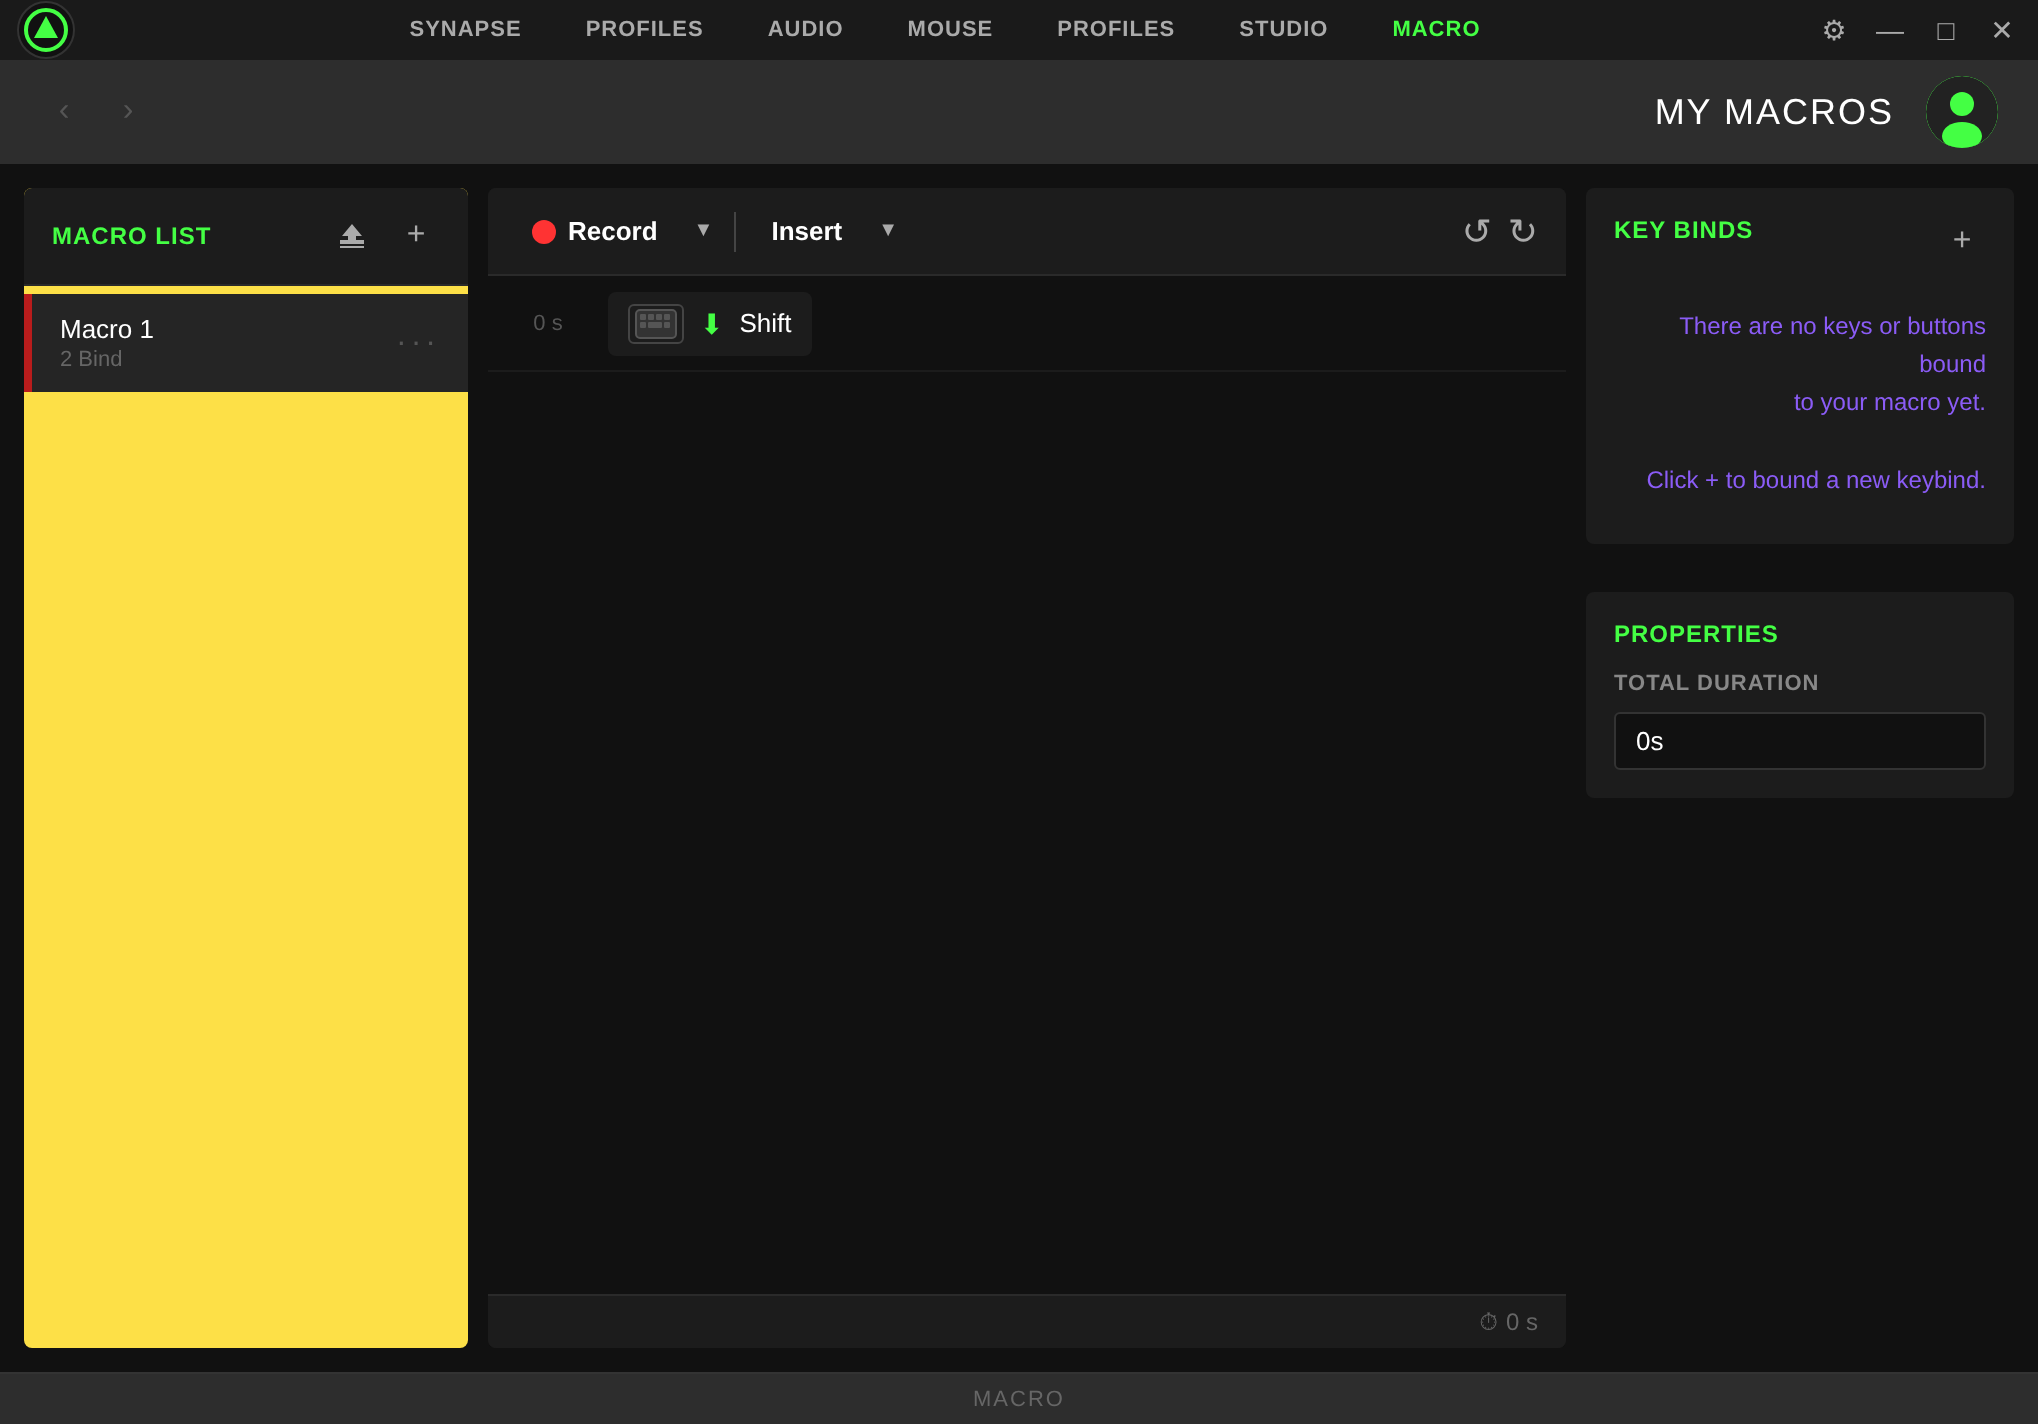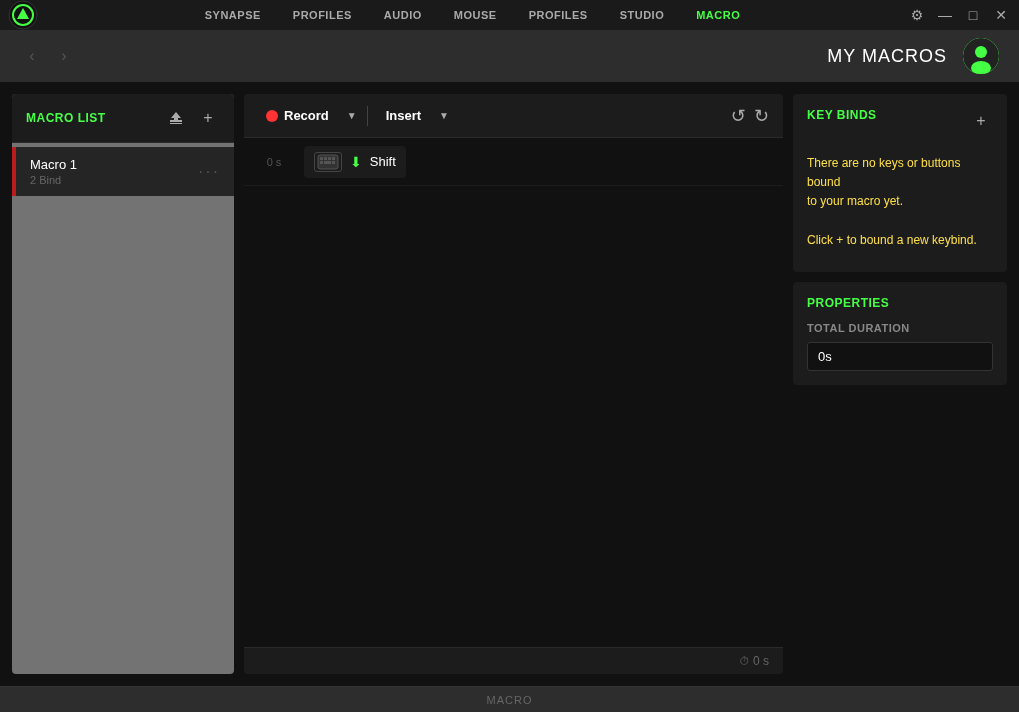--- a/index.html
+++ b/index.html
@@ -109,21 +109,21 @@
       display: flex;
       height: calc(712px - 30px - 52px - 26px);
       background: #111;
       padding: 12px;
       gap: 10px;
     }
 
     
     .left-panel {
       width: 222px;
-      background: #737373;
+      background: #fde047;
       border-radius: 4px;
       display: flex;
       flex-direction: column;
       overflow: hidden;
     }
     .left-panel-header {
       display: flex;
       align-items: center;
       padding: 12px 14px;
       background: #1c1c1c;
@@ -317,21 +317,21 @@
       gap: 4px;
       font-size: 12px;
       color: #666;
     }
 
     
     .right-panel {
       width: 214px;
       display: flex;
       flex-direction: column;
-      gap: 10px;
+      gap: 24px;
     }
     .right-section {
       background: #1c1c1c;
       border-radius: 4px;
       padding: 14px;
     }
     .right-section-title {
       font-size: 12px;
       font-weight: 700;
       color: #44ff44;
@@ -339,22 +339,22 @@
       margin-bottom: 12px;
     }
     .section-header {
       display: flex;
       align-items: center;
       justify-content: space-between;
       margin-bottom: 12px;
     }
     .empty-text {
       font-size: 12px;
-      color: #fde047;
-      text-align: left;
+      color: #8b5cf6;
+      text-align: right;
       line-height: 1.6;
       padding: 8px 0;
     }
     .prop-label {
       font-size: 11px;
       color: #888;
       font-weight: 600;
       letter-spacing: 0.5px;
       margin-bottom: 8px;
     }

